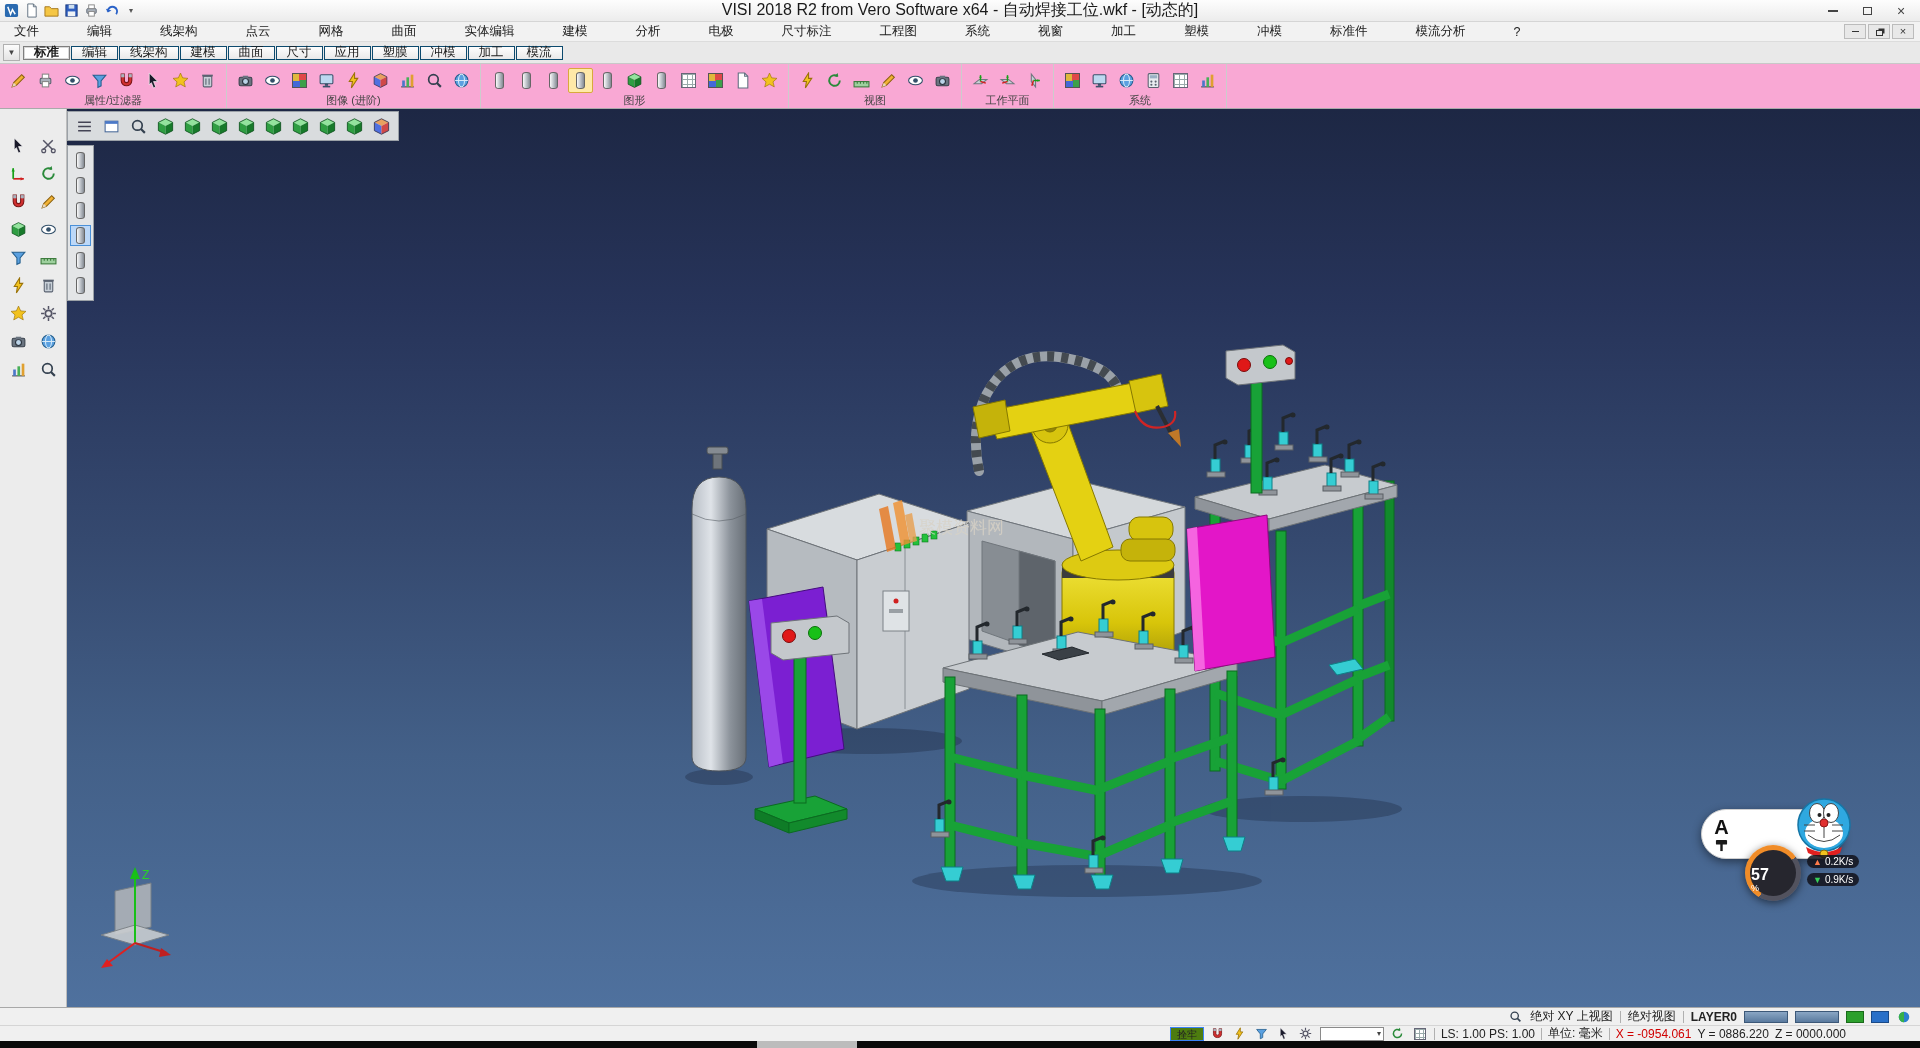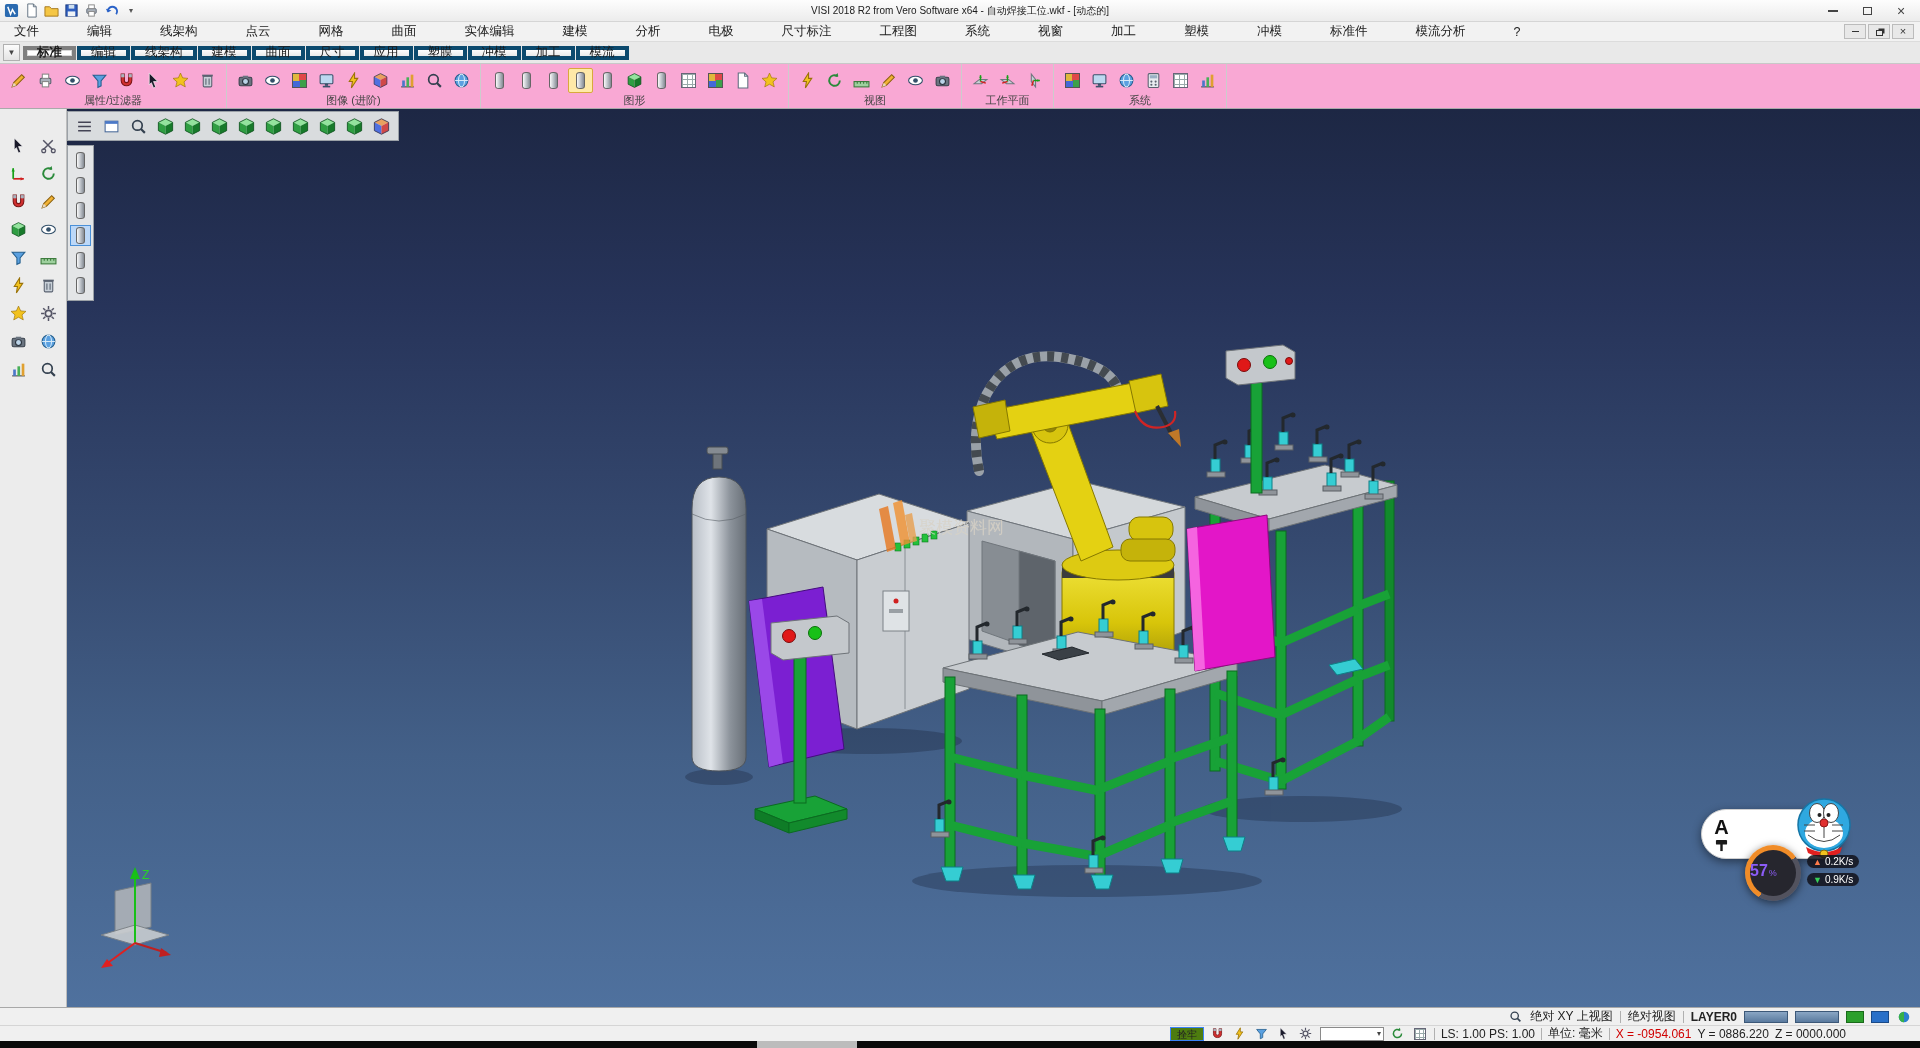--- a/index.html
+++ b/index.html
@@ -5,21 +5,21 @@
   * { margin:0; padding:0; box-sizing:border-box; }
   html,body { width:1920px; height:1048px; }
   body { position:relative; overflow:hidden; background:#e8e8e8;
          font-family:"Liberation Sans","DejaVu Sans",sans-serif; font-size:12px; color:#222; }
 
   
   .titlebar { position:absolute; top:0; left:0; right:0; height:22px; background:linear-gradient(#fdfdfd,#ececec);
               border-bottom:1px solid #d5d5d5; display:flex; align-items:center; padding:0 2px; z-index:50; }
   .titlebar .qicons { display:flex; align-items:center; gap:2px; z-index:2; }
   .ic-sm { width:18px; height:18px; display:flex; align-items:center; justify-content:center; border-radius:2px; }
-  .title-text { position:absolute; left:0; right:0; text-align:center; font-size:10px; color:#1a1a1a; pointer-events:none; }
+  .title-text { position:absolute; left:0; right:0; text-align:center; font-size:16px; color:#1a1a1a; pointer-events:none; }
   .winbtns { margin-left:auto; display:flex; z-index:2; }
   .wbtn { width:34px; height:20px; display:flex; align-items:center; justify-content:center; color:#333; }
   .g-min { width:10px; border-top:2px solid #444; }
   .g-max { width:9px; height:8px; border:1.4px solid #444; }
   .g-x { font-size:14px; line-height:1; color:#444; }
 
   
   .menubar { position:absolute; top:22px; left:0; right:0; height:20px; background:#f2f2f2;
              border-bottom:1px solid #dcdcdc; display:flex; align-items:center; padding-left:6px; z-index:50;gap:32px; }
   .mi { padding:2px 8px; font-size:12.5px; color:#1a1a1a; cursor:default; }
@@ -27,21 +27,21 @@
   .mdi-btn { width:22px; height:15px; border:1px solid #bbb; background:#e8e8e8; display:flex; align-items:center; justify-content:center; }
   .mg-min { width:7px; border-top:1.5px solid #333; }
   .mg-rest { width:7px; height:6px; border:1.1px solid #333; box-shadow:2px -2px 0 -0.5px #333; margin:2px 0 0 0; }
   .mg-x { font-size:11px; color:#333; line-height:1; }
 
   
   .tabbar { position:absolute; top:42px; left:0; right:0; height:22px; background:#e9e9e9;
             border-bottom:1px solid #c8c8c8; display:flex; align-items:center; padding-left:3px; z-index:50; }
   .tab-dd { width:17px; height:17px; border:1px solid #b0b0b0; background:linear-gradient(#fcfcfc,#e4e4e4);
             font-size:8px; color:#444; display:flex; align-items:center; justify-content:center; margin-right:3px; }
-  .tab { height:14px; padding:0 10px; font-size:12.5px; display:flex; align-items:center; border:4px solid #0c4a6e;
+  .tab { height:14px; padding:0 10px; font-size:12.5px; display:flex; align-items:center; border:1px solid #0c4a6e;
          background:linear-gradient(#fdfdfd,#e9e9e9); margin-right:1px; color:#1a1a1a; }
   .tab.active { background:#ffffff; border-color:#7f7f7f; box-shadow:inset 0 0 0 1px #d9d9d9; font-weight:bold; }
 
   
   .toolbar { position:absolute; top:64px; left:0; right:0; height:45px; background:#f9a8d4;
              border-bottom:1px solid #aaa; display:flex; z-index:50; }
   .tgroup { display:flex; flex-direction:column; border-right:1px solid #cccccc; padding:2px 6px 0; }
   .ticons { display:flex; align-items:center; gap:2px; height:28px; }
   .tlabel { text-align:center; font-size:11px; color:#444; height:13px; line-height:12px; }
   .ic { width:25px; height:25px; display:flex; align-items:center; justify-content:center; border:1px solid transparent; border-radius:2px; }
@@ -77,22 +77,22 @@
   
   .netwidget { position:absolute; right:14px; bottom:92px; width:205px; height:120px; z-index:20; }
   .pill { position:absolute; left:0; top:14px; width:142px; height:50px; background:#fff; border:1px solid #cfcfcf;
           border-radius:25px; box-shadow:0 3px 10px rgba(0,0,0,.45); display:flex; align-items:center; padding:0 12px; gap:8px; }
   .pill-left { display:flex; flex-direction:column; align-items:center; line-height:1; gap:2px; }
   .wa { font-size:20px; font-weight:bold; color:#111; }
   .face { position:absolute; left:92px; top:0; }
   .badge { position:absolute; left:44px; top:50px; width:56px; height:56px; border-radius:50%;
            background:conic-gradient(from 210deg,#f08c28 0 57%,#52525e 57% 100%);
            display:flex; align-items:center; justify-content:center; box-shadow:0 2px 8px rgba(0,0,0,.55); }
-  .badge-in { width:46px; height:46px; border-radius:50%; background:#26262e; color:#8b5cf6; display:flex;
-              align-items:baseline; padding-top:13px; }
+  .badge-in { width:46px; height:46px; border-radius:50%; background:#26262e; color:#ffffff; display:flex;
+              align-items:baseline; justify-content:center; padding-top:13px;flex-direction:column; }
   .badge-in .num { font-size:16px; font-weight:bold; line-height:1; }
   .badge-in .pct { font-size:9px; margin-left:1px; }
   .spd { position:absolute; left:106px; background:rgba(18,18,26,.85); color:#fff; font-size:10px; border-radius:8px;
          padding:1px 6px; display:flex; gap:3px; align-items:center; white-space:nowrap; }
   .spd.up { top:60px; } .spd.down { top:78px; }
   .arrow-up { color:#ff7b4a; font-size:9px; } .arrow-down { color:#37d058; font-size:9px; }
 
   
   .status1 { position:absolute; bottom:23px; left:0; right:0; height:18px; background:#f0f0f0; border-top:1px solid #a8a8a8;
              display:flex; align-items:center; justify-content:flex-end; gap:7px; padding:8px 8px; font-size:12px; z-index:50; }

